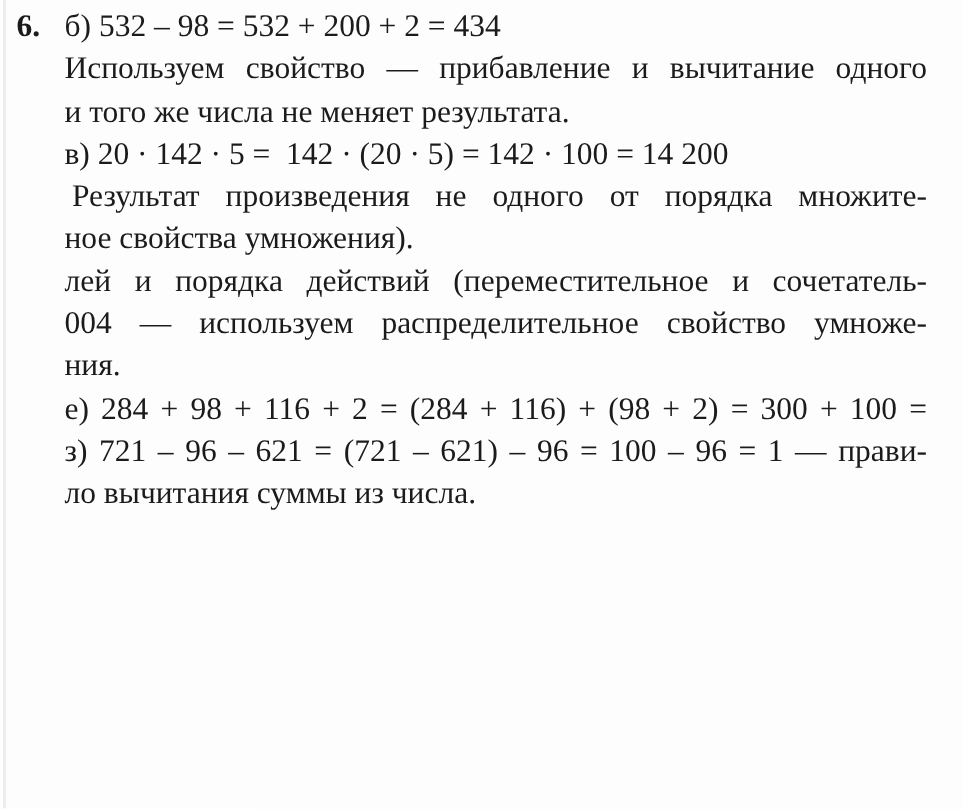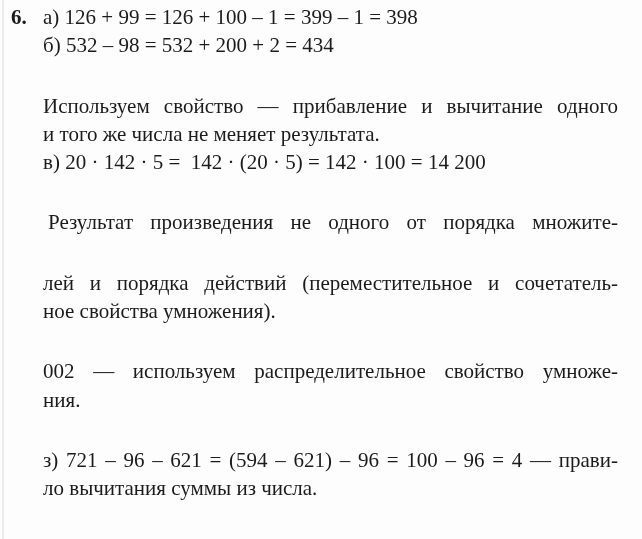--- a/index.html
+++ b/index.html
@@ -35,39 +35,38 @@
     top: 3px;
   }
   .line {
     line-height: 28.3px;
     white-space: pre-wrap; 
   }
   .j {
     white-space: normal;
     text-align: justify;
     text-align-last: justify; 
-    margin-top: 32px;
   }
   .ind { padding-left: 5px; }
 </style>
 </head>
 <body>
 
 <div class="page">
   <div class="scan-edge"></div>
 
   <div class="problem-number">6.</div>
 
   <div class="text-block">
-    <div class="line">а) 126 + 99 = 126 + 100 – 1 = 399 – 1 = 398</div>
     <div class="line">б) 532 – 98 = 532 + 200 + 2 = 434</div>
     <div class="line j">Используем свойство — прибавление и вычитание одного</div>
     <div class="line">и того же числа не меняет результата.</div>
     <div class="line">в) 20 · 142 · 5 =  142 · (20 · 5) = 142 · 100 = 14 200</div>
     <div class="line j ind">Результат произведения не одного от порядка множите-</div>
+    <div class="line">ное свойства умножения).</div>
     <div class="line j">лей и порядка действий (переместительное и сочетатель-</div>
-    <div class="line">ное свойства умножения).</div>
-    <div class="line j">002 — используем распределительное  свойство умноже-</div>
+    <div class="line j">004 — используем распределительное  свойство умноже-</div>
     <div class="line">ния.</div>
-    <div class="line j">з) 721 – 96 – 621 = (594 – 621) – 96 = 100 – 96 = 4 — прави-</div>
+    <div class="line j">е) 284 + 98 + 116 + 2 = (284 + 116) + (98 + 2) = 300 + 100 =</div>
+    <div class="line j">з) 721 – 96 – 621 = (721 – 621) – 96 = 100 – 96 = 1 — прави-</div>
     <div class="line">ло вычитания суммы из числа.</div>
   </div>
 </div>
 
 </body></html>

